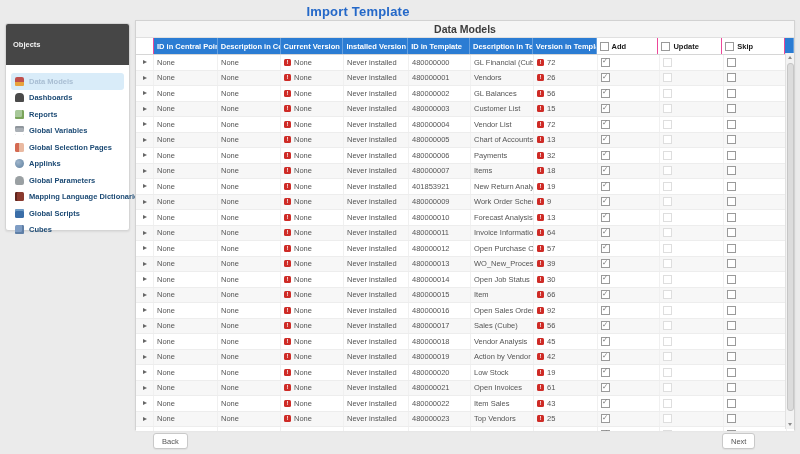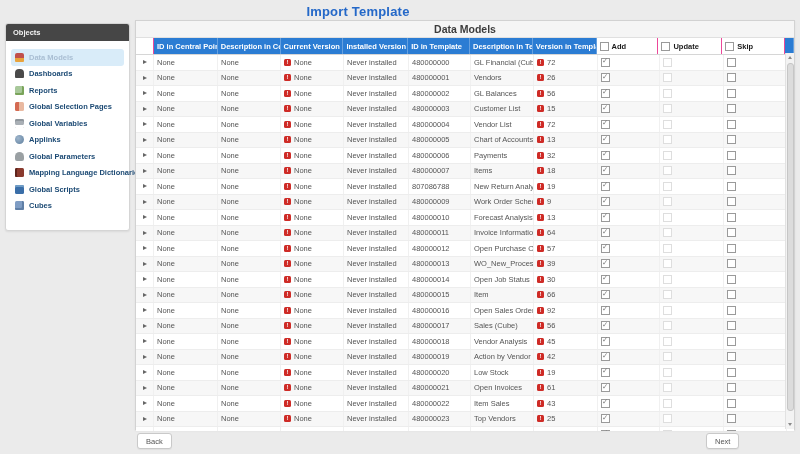--- a/index.html
+++ b/index.html
@@ -29,21 +29,21 @@
     display:flex;align-items:center;justify-content:center;flex:0 0 auto;cursor:pointer;
   }
   
   .sidebar{
     position:absolute;left:5px;top:23px;width:125px;height:208px;
     background:#fff;border:1px solid #d5d5d5;border-radius:3px;
     box-shadow:0 1px 2px rgba(0,0,0,.08);box-sizing:border-box;
   }
   .sb-header{
     background:#464646;color:#f2f2f2;font-size:7.5px;font-weight:bold;
-    padding:4px 7px;border-radius:2px 2px 0 0;
+    padding:16px 7px;border-radius:2px 2px 0 0;
   }
   .sb-items{padding:8px 5px 0 5px}
   .sb-item{
     display:flex;align-items:center;gap:5px;height:16.5px;padding:0 4px;
     border-radius:3px;cursor:pointer;
   }
   .sb-item.selected{background:#d9ecf9}
   .sb-label{font-size:7.5px;font-weight:bold;color:#1c4a74;white-space:nowrap}
   .sb-item.selected .sb-label{color:#a9bed3}
   .sb-icon{width:9px;height:9px;border-radius:1.5px;flex:0 0 auto}
@@ -114,21 +114,21 @@
   .vs-down::after{content:"";border-left:2.5px solid transparent;border-right:2.5px solid transparent;border-top:3.5px solid #8a8a8a}
   .vs-thumb{
     position:absolute;left:1px;top:10px;width:5px;height:346px;
     background:#dcdcdc;border:1px solid #c6c6c6;border-radius:3px;cursor:grab;
   }
   
   .btn{
     position:absolute;top:433px;height:16px;box-sizing:border-box;
     background:#fff;border:1px solid #c9c9c9;border-radius:3px;
     font-size:7.5px;color:#555;display:flex;align-items:center;padding:0 8px;
-    box-shadow:0 1px 1px rgba(0,0,0,.05);cursor:pointer;
+    box-shadow:0 1px 1px rgba(0,0,0,.05);cursor:pointer;margin-left:16px;
   }
   .btn-back{left:137px}
   .btn-next{left:706px}
 </style>
 </head>
 <body>
 
 <div class="page-title" data-name="page-title">Import Template</div>
 
 <div class="search" data-name="search-box">
@@ -149,27 +149,27 @@
         <span class="sb-label" data-name="sidebar-item-label">Data Models</span>
       </div>
       <div class="sb-item" data-name="sidebar-item-dashboards">
         <span class="sb-icon" data-name="dashboards-icon"></span>
         <span class="sb-label" data-name="sidebar-item-label">Dashboards</span>
       </div>
       <div class="sb-item" data-name="sidebar-item-reports">
         <span class="sb-icon" data-name="reports-icon"></span>
         <span class="sb-label" data-name="sidebar-item-label">Reports</span>
       </div>
+      <div class="sb-item" data-name="sidebar-item-global-variables">
+        <span class="sb-icon" data-name="global-variables-icon"></span>
+        <span class="sb-label" data-name="sidebar-item-label">Global Variables</span>
+      </div>
       <div class="sb-item" data-name="sidebar-item-global-selection-pages">
         <span class="sb-icon" data-name="global-selection-pages-icon"></span>
         <span class="sb-label" data-name="sidebar-item-label">Global Selection Pages</span>
-      </div>
-      <div class="sb-item" data-name="sidebar-item-global-variables">
-        <span class="sb-icon" data-name="global-variables-icon"></span>
-        <span class="sb-label" data-name="sidebar-item-label">Global Variables</span>
       </div>
       <div class="sb-item" data-name="sidebar-item-applinks">
         <span class="sb-icon" data-name="applinks-icon"></span>
         <span class="sb-label" data-name="sidebar-item-label">Applinks</span>
       </div>
       <div class="sb-item" data-name="sidebar-item-global-parameters">
         <span class="sb-icon" data-name="global-parameters-icon"></span>
         <span class="sb-label" data-name="sidebar-item-label">Global Parameters</span>
       </div>
       <div class="sb-item" data-name="sidebar-item-mapping-language-dictionaries">
@@ -520,21 +520,21 @@
           <span data-name="cell-text">None</span>
         </div>
         <div class="cell c3" data-name="current-version-cell">
           <span class="badge" data-name="error-icon"></span>
           <span data-name="cell-text">None</span>
         </div>
         <div class="cell c4" data-name="installed-version-cell">
           <span data-name="cell-text">Never installed</span>
         </div>
         <div class="cell c5" data-name="id-in-template-cell">
-          <span data-name="cell-text">807086788</span>
+          <span data-name="cell-text">401853921</span>
         </div>
         <div class="cell c6" data-name="description-in-template-cell">
           <span data-name="cell-text">New Return Analysis</span>
         </div>
         <div class="cell c7" data-name="version-in-template-cell">
           <span class="badge" data-name="error-icon"></span>
           <span data-name="cell-text">19</span>
         </div>
         <div class="cell c8" data-name="add-cell">
           <span class="cb checked" data-name="add-checkbox"></span>

